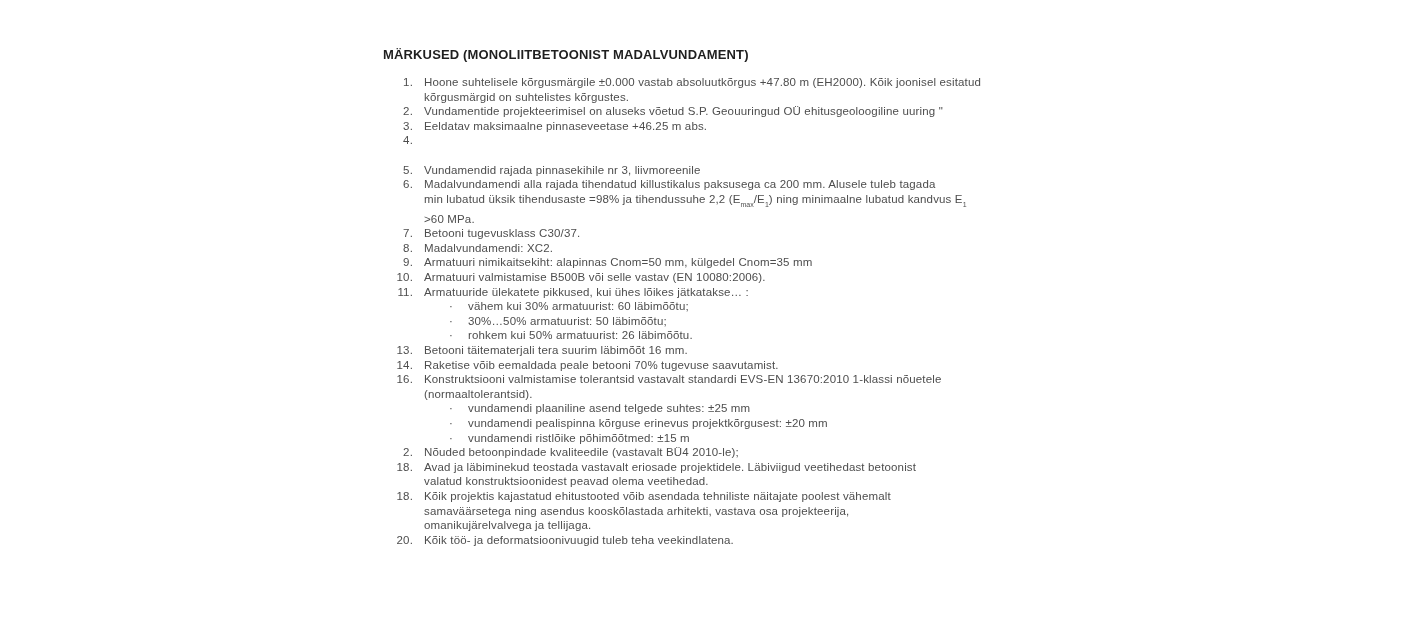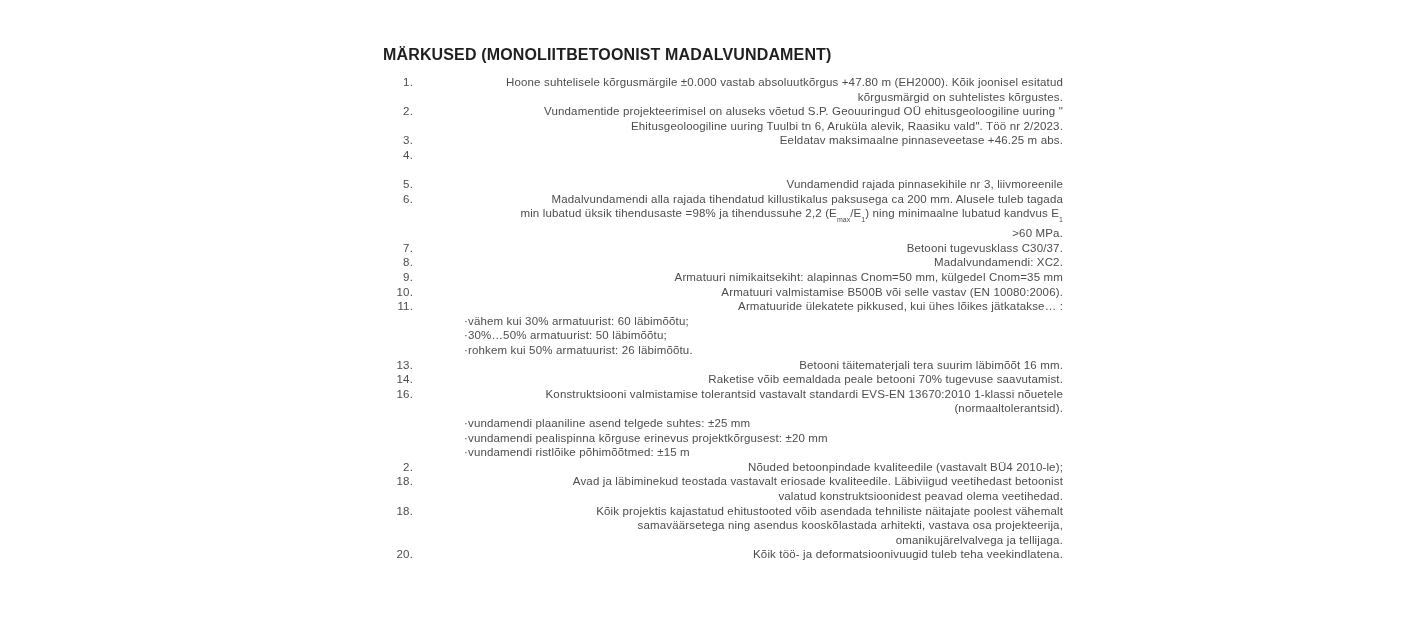--- a/index.html
+++ b/index.html
@@ -16,40 +16,39 @@
     top: 49px;
     width: 680px;
     font-family: "Liberation Sans", sans-serif;
     color: #4d4d4d;
     font-size: 11.5px;
     letter-spacing: 0.15px;
   }
   .doc-title {
     font-weight: bold;
     color: #1f1f1f;
-    font-size: 16px;
+    font-size: 13px;
     line-height: 12px;
     margin-bottom: 14px;
     white-space: nowrap;
   }
   .note-row {
     display: flex;
     align-items: flex-start;
   }
   .num {
     flex: 0 0 30px;
     width: 30px;
     text-align: right;
     line-height: 14.6px;
     white-space: nowrap;
   }
   .txt {
     margin-left: 11px;
     flex: 1 1 auto;
-    text-align: right;
   }
   .line {
     line-height: 14.6px;
     min-height: 14.6px;
     white-space: nowrap;
   }
   .bullet-row {
     display: flex;
     margin-left: 25px;
     line-height: 14.6px;
@@ -79,21 +78,20 @@
         <div class="num">1.</div>
         <div class="txt">
           <div class="line">Hoone suhtelisele kõrgusmärgile ±0.000 vastab absoluutkõrgus +47.80 m (EH2000). Kõik joonisel esitatud</div>
           <div class="line">kõrgusmärgid on suhtelistes kõrgustes.</div>
         </div>
       </div>
       <div class="note-row">
         <div class="num">2.</div>
         <div class="txt">
           <div class="line">Vundamentide projekteerimisel on aluseks võetud S.P. Geouuringud OÜ ehitusgeoloogiline uuring "</div>
-          <div class="line">Ehitusgeoloogiline uuring Tuulbi tn 6, Aruküla alevik, Raasiku vald". Töö nr 2/2023.</div>
         </div>
       </div>
       <div class="note-row">
         <div class="num">3.</div>
         <div class="txt">
           <div class="line">Eeldatav maksimaalne pinnaseveetase +46.25 m abs.</div>
         </div>
       </div>
       <div class="note-row">
         <div class="num">4.</div>
@@ -191,21 +189,21 @@
       </div>
       <div class="note-row">
         <div class="num">2.</div>
         <div class="txt">
           <div class="line">Nõuded betoonpindade kvaliteedile (vastavalt BÜ4 2010-le);</div>
         </div>
       </div>
       <div class="note-row">
         <div class="num">18.</div>
         <div class="txt">
-          <div class="line">Avad ja läbiminekud teostada vastavalt eriosade kvaliteedile. Läbiviigud veetihedast betoonist</div>
+          <div class="line">Avad ja läbiminekud teostada vastavalt eriosade projektidele. Läbiviigud veetihedast betoonist</div>
           <div class="line">valatud konstruktsioonidest peavad olema veetihedad.</div>
         </div>
       </div>
       <div class="note-row">
         <div class="num">18.</div>
         <div class="txt">
           <div class="line">Kõik projektis kajastatud ehitustooted võib asendada tehniliste näitajate poolest vähemalt</div>
           <div class="line">samaväärsetega ning asendus kooskõlastada arhitekti, vastava osa projekteerija,</div>
           <div class="line">omanikujärelvalvega ja tellijaga.</div>
         </div>

